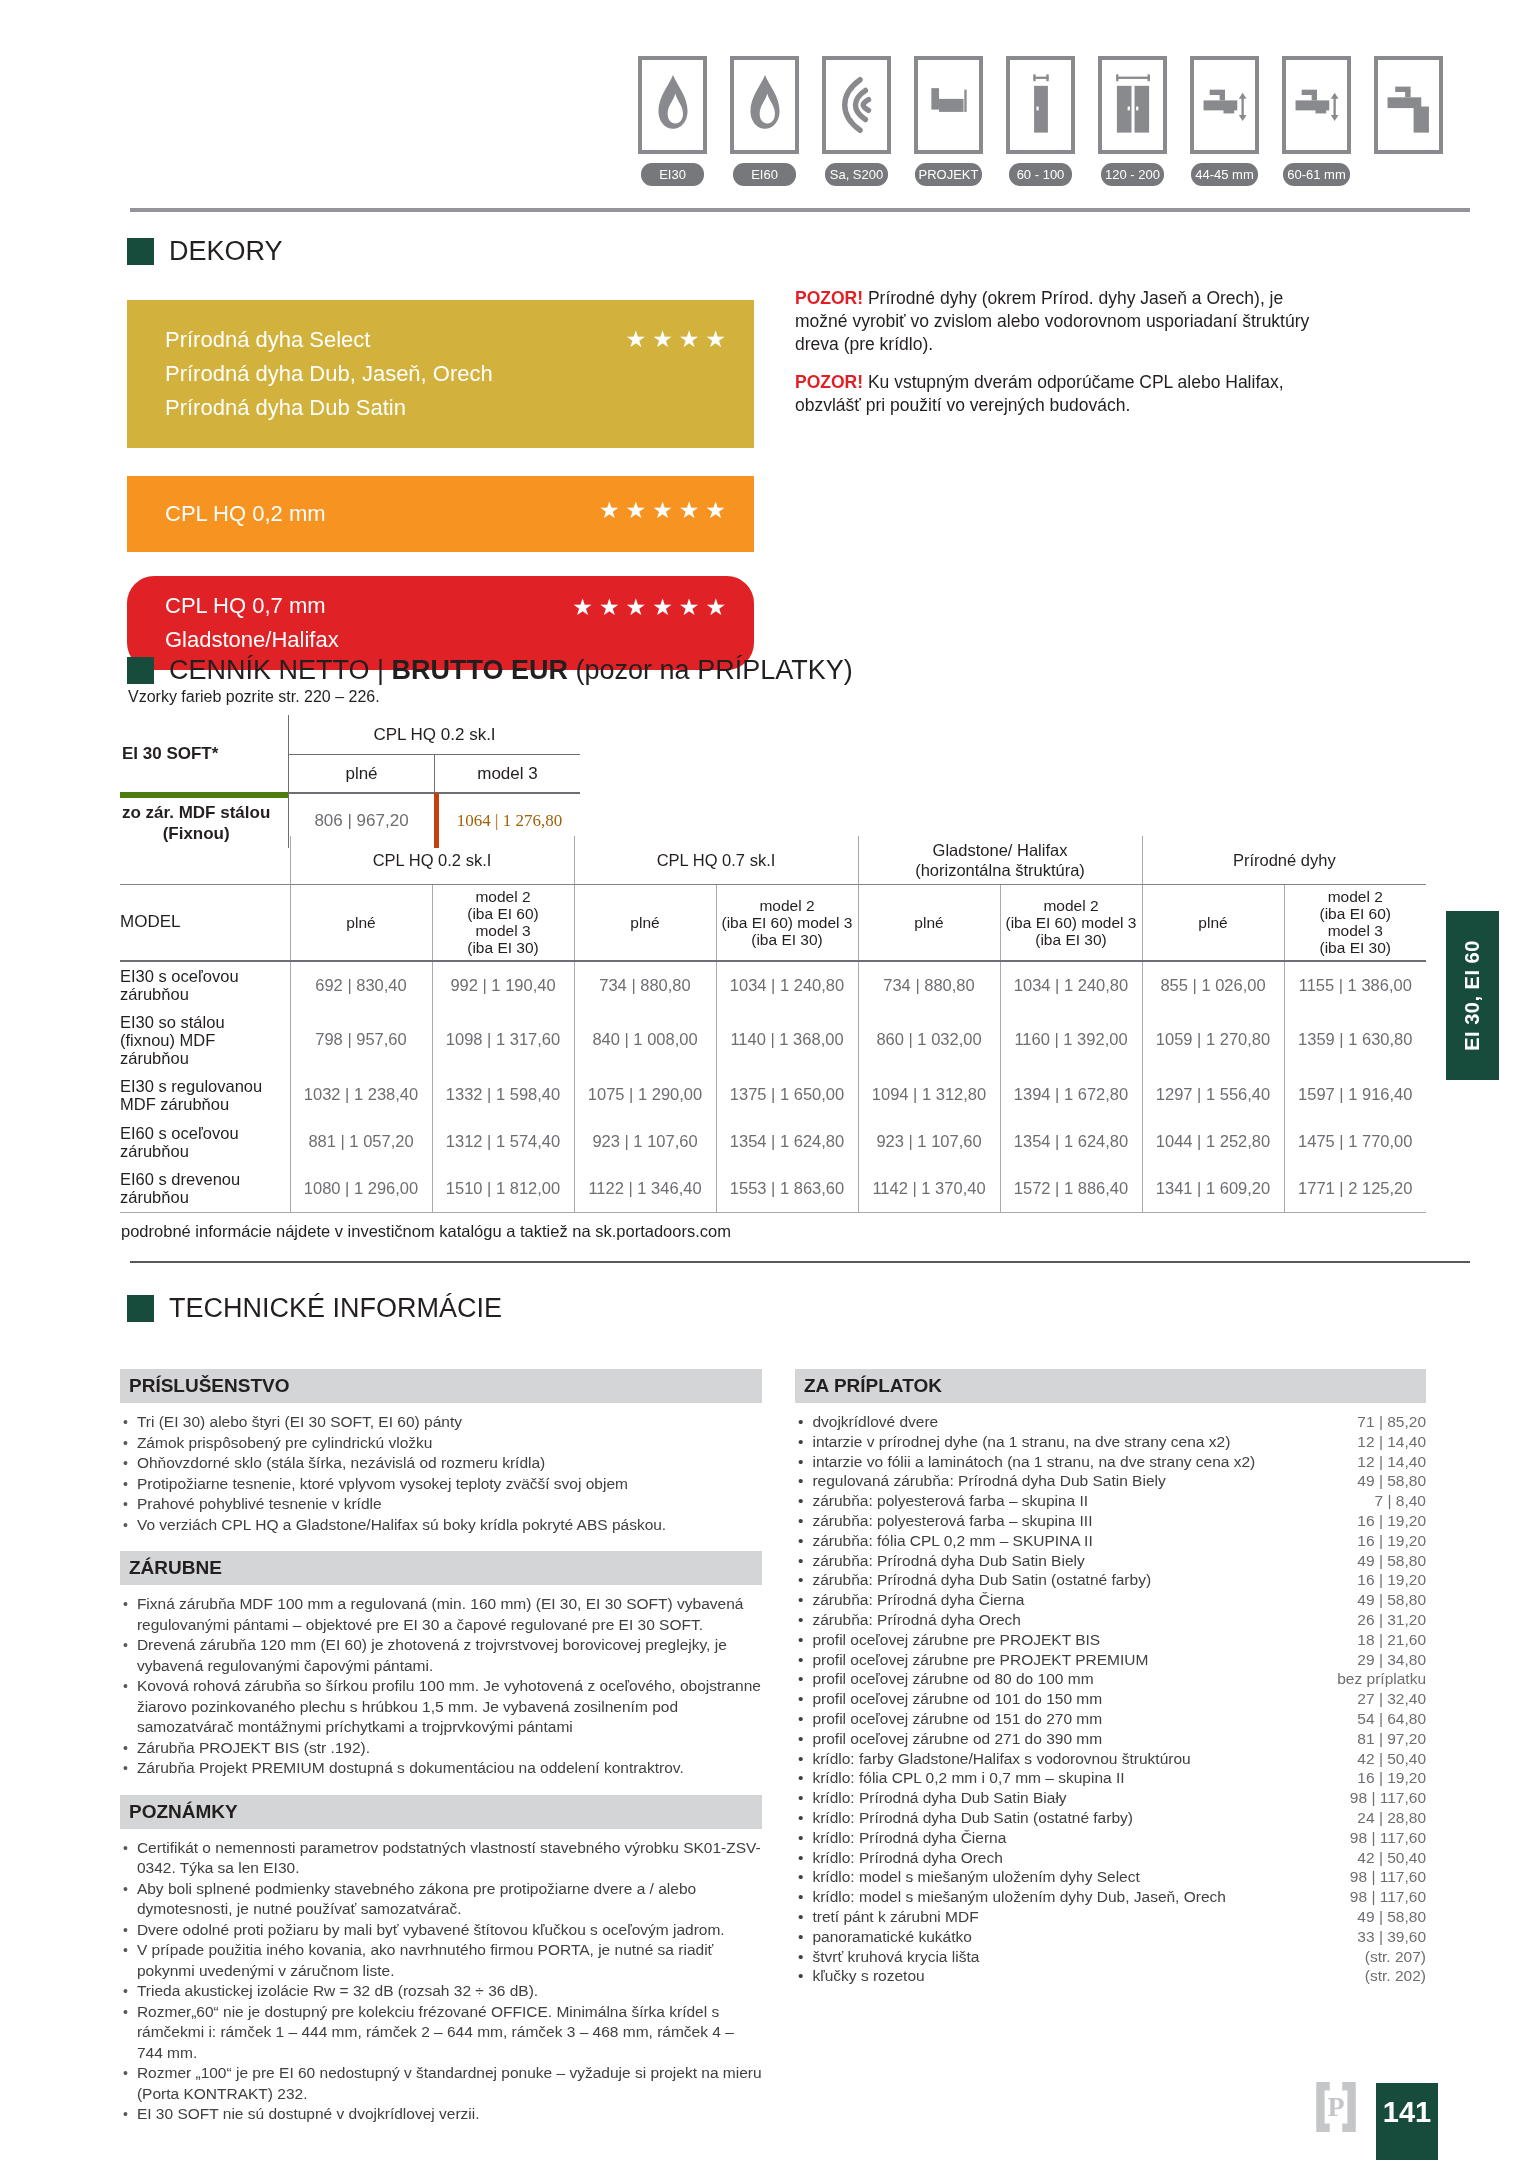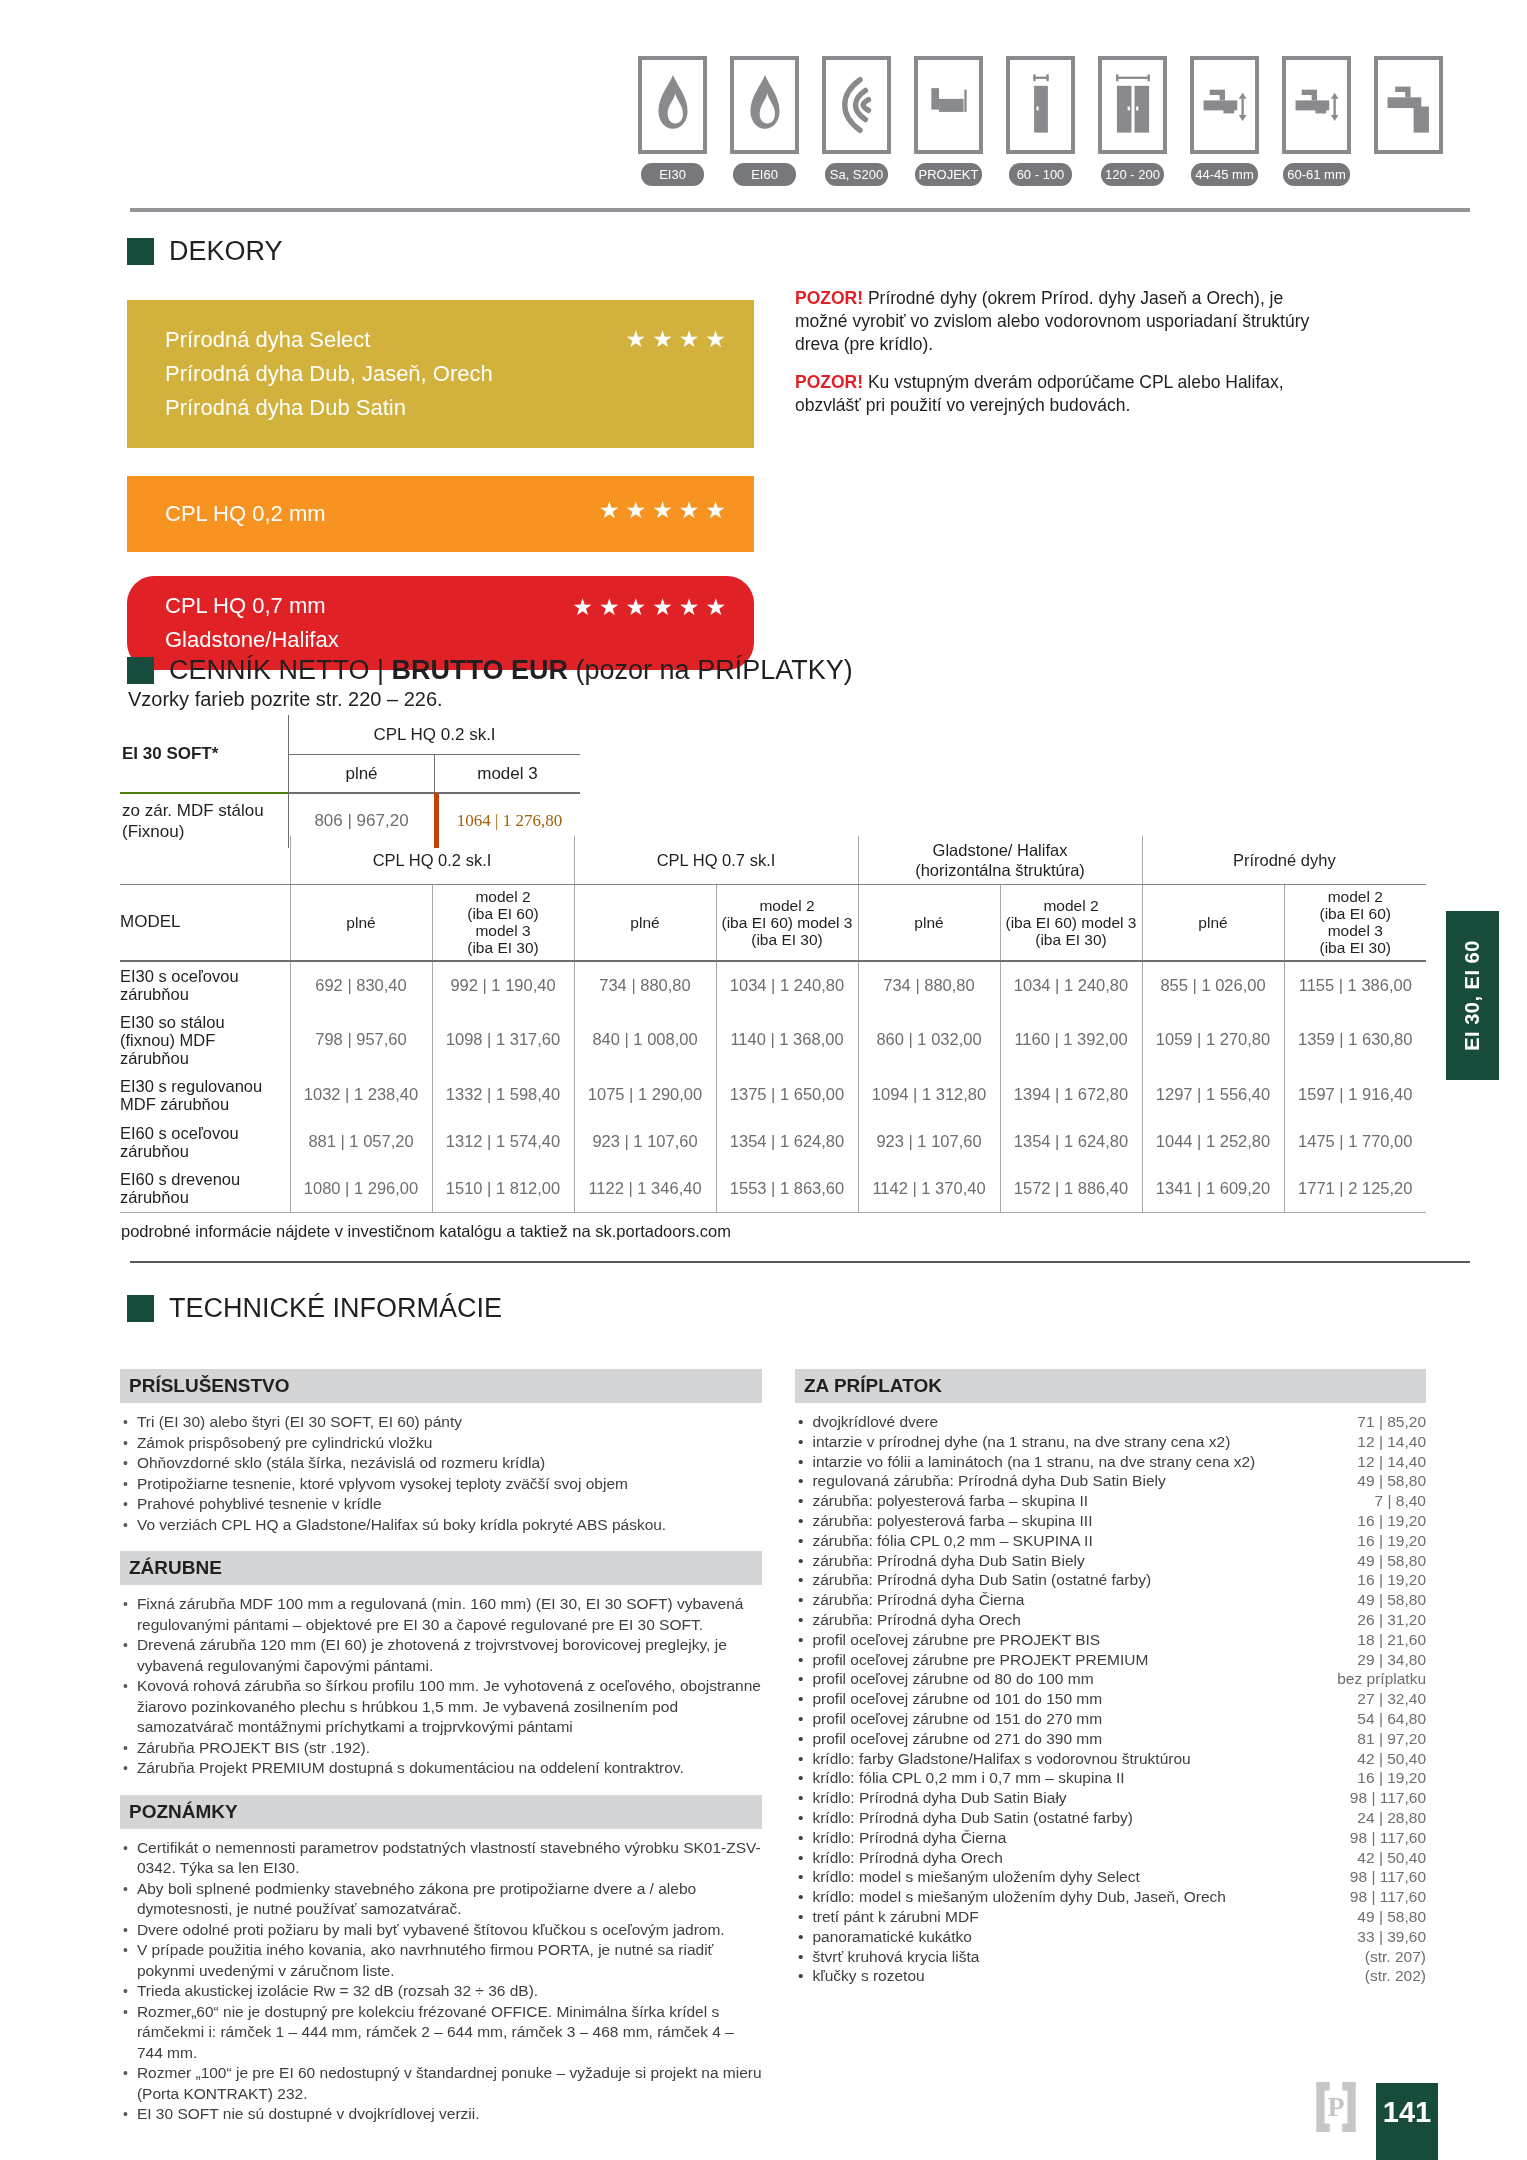--- a/index.html
+++ b/index.html
@@ -22,36 +22,36 @@
   .sec-square{width:27px;height:27px;flex:none;}
 
   
   .dekory-bars{position:absolute;left:127px;top:300px;width:627px;}
   .bar{position:relative;width:100%;color:#fff;display:flex;flex-direction:column;
        justify-content:center;padding-left:38px;box-sizing:border-box;}
   .bar-line{font-size:22px;line-height:34px;}
   .bar-stars{position:absolute;right:22px;font-size:23px;letter-spacing:6px;
              font-family:"DejaVu Sans",sans-serif;}
 
-  .vzorky{position:absolute;left:128px;top:688px;font-size:20px;}
+  .vzorky{position:absolute;left:128px;top:688px;font-size:16px;}
 
   .alerts{position:absolute;left:795px;top:287px;width:545px;font-size:17.5px;line-height:23px;}
   .alert + .alert{margin-top:15px;}
   .alert b{font-weight:700;margin-top:48px;}
 
   
   .soft-table{position:absolute;left:120px;top:715px;display:grid;
               grid-template-columns:168px 146px 146px;grid-template-rows:40px 37px 56px;font-size:17px;}
   .st-cell{display:flex;align-items:center;justify-content:center;text-align:center;box-sizing:border-box;}
   .st-rowlabel{grid-column:1;grid-row:1/3;justify-content:flex-start;font-weight:700;padding-left:2px;}
   .st-group{grid-column:2/4;grid-row:1;border-left:1px solid #6d6e71;border-bottom:1px solid #6d6e71;}
   .st-c1{grid-column:2;grid-row:2;border-left:1px solid #6d6e71;}
   .st-c2{grid-column:3;grid-row:2;border-left:1px solid #6d6e71;}
-  .st-dlabel{grid-column:1;grid-row:3;border-top:2px solid #4d7c0f;font-weight:400;
-             justify-content:flex-start;text-align:left;padding-left:2px;line-height:21px;white-space:pre-line;}
+  .st-dlabel{grid-column:1;grid-row:3;border-top:6px solid #4d7c0f;font-weight:700;
+             justify-content:flex-start;text-align:center;padding-left:2px;line-height:21px;white-space:pre-line;}
   .st-v1{grid-column:2;grid-row:3;border-top:2px solid #6d6e71;border-left:1px solid #6d6e71;color:#6d6e71;}
   .st-v2{grid-column:3;grid-row:3;border-top:2px solid #6d6e71;border-left:5px solid #c2410c;color:#a16207;font-family:Liberation Serif, serif;}
 
   
   .price-table{position:absolute;left:120px;top:836px;border-collapse:collapse;table-layout:fixed;width:1306px;}
   .price-table th,.price-table td{padding:0;font-weight:400;}
   .pt-gh{font-size:16.5px;text-align:center;border-left:1px solid #a7a9ac;
          border-bottom:1px solid #808285;height:48px;white-space:pre-line;line-height:20px;vertical-align:middle;}
   .pt-gh-empty{border-bottom:1px solid #808285;}
   .pt-sh{font-size:15.5px;text-align:center;border-left:1px solid #a7a9ac;border-bottom:2px solid #6d6e71;

